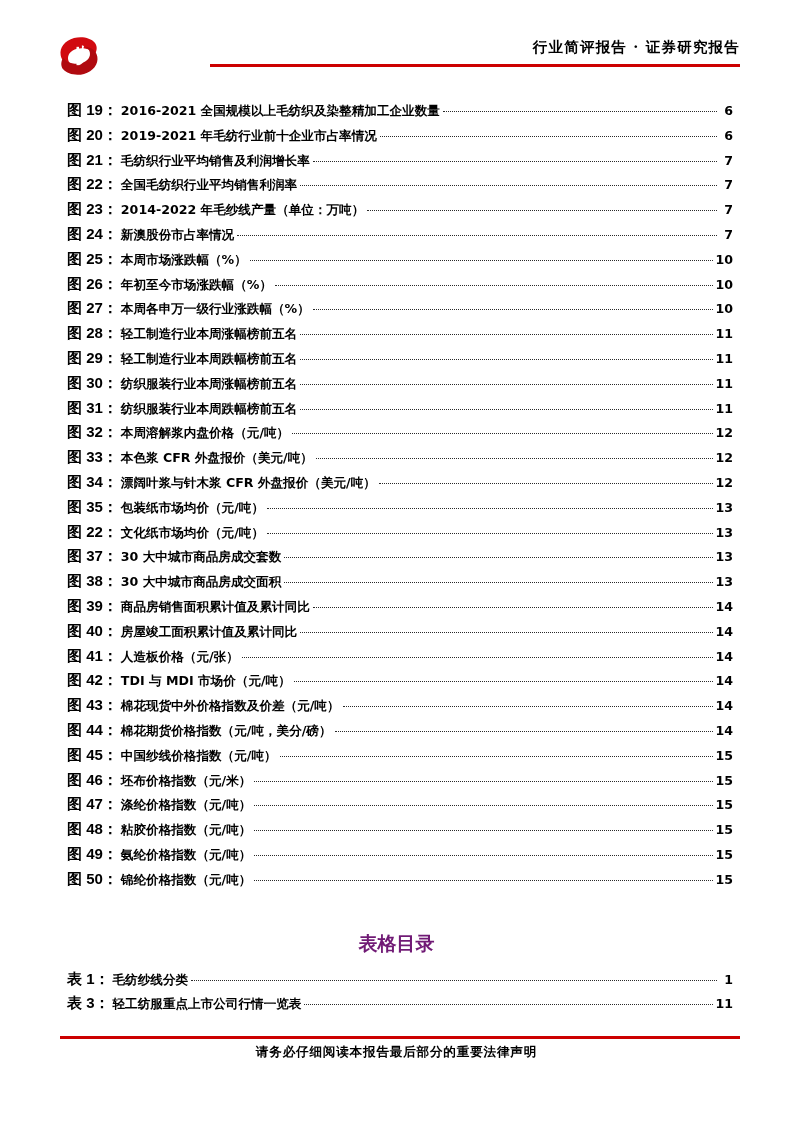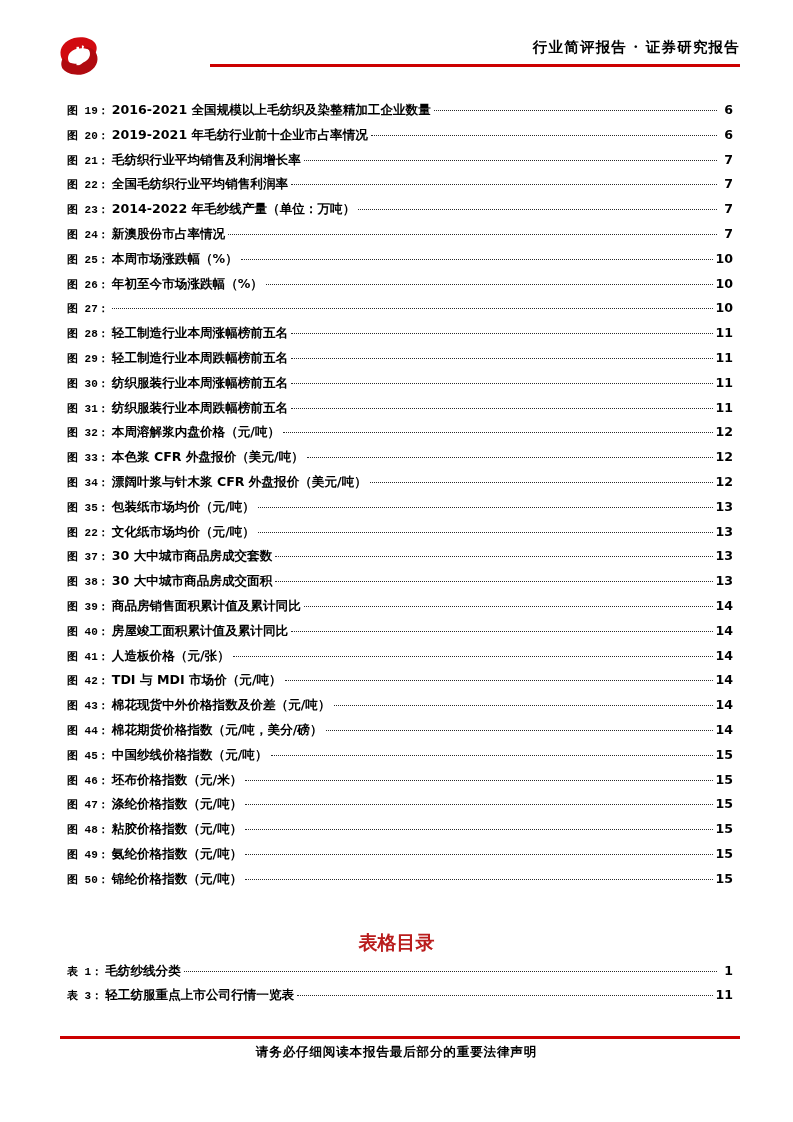--- a/index.html
+++ b/index.html
@@ -98,23 +98,23 @@
     display: flex;
     align-items: baseline;
     height: 24.8px;
     padding: 0 60px 0 67px;
     font-size: 13.4px;
     line-height: 24.8px;
     white-space: nowrap;
     overflow: hidden;
   }
   .toc-label {
-    font-family: Liberation Mono, monospace;
-    font-weight: 700;
-    font-size: 11px;
+    font-family: Liberation Sans, sans-serif;
+    font-weight: 700;
+    font-size: 15px;
     flex: 0 0 auto;
     color: #000000;
   }
   .toc-text {
     font-family: "DejaVu Sans", "Liberation Sans", sans-serif;
     font-weight: 700;
     font-size: 12.6px;
     flex: 0 0 auto;
     padding-left: 3px;
     color: #000000;
@@ -137,26 +137,26 @@
     text-align: right;
     min-width: 14px;
   }
 
   
   .section-gap {
     height: 37px;
   }
   .section-title {
     text-align: center;
-    font-family: Liberation Mono, monospace;
+    font-family: Liberation Serif, serif;
     font-weight: 700;
     font-size: 19px;
     line-height: 30px;
-    color: #b91c1c;
-    margin-bottom: 0;
+    color: #701a75;
+    margin-bottom: 8px;
   }
 
   
   .page-footer {
     position: absolute;
     left: 0;
     bottom: 0;
     width: 649px;
     height: 92px;
   }
@@ -243,20 +243,21 @@
         <span class="toc-page">10</span>
       </li>
       <li class="toc-entry">
         <span class="toc-label">图 26：</span>
         <span class="toc-text">年初至今市场涨跌幅（%）</span>
         <span class="toc-leader"></span>
         <span class="toc-page">10</span>
       </li>
       <li class="toc-entry">
         <span class="toc-label">图 27：</span>
+        <span class="toc-text">本周各申万一级行业涨跌幅（%）</span>
         <span class="toc-leader"></span>
         <span class="toc-page">10</span>
       </li>
       <li class="toc-entry">
         <span class="toc-label">图 28：</span>
         <span class="toc-text">轻工制造行业本周涨幅榜前五名</span>
         <span class="toc-leader"></span>
         <span class="toc-page">11</span>
       </li>
       <li class="toc-entry">

